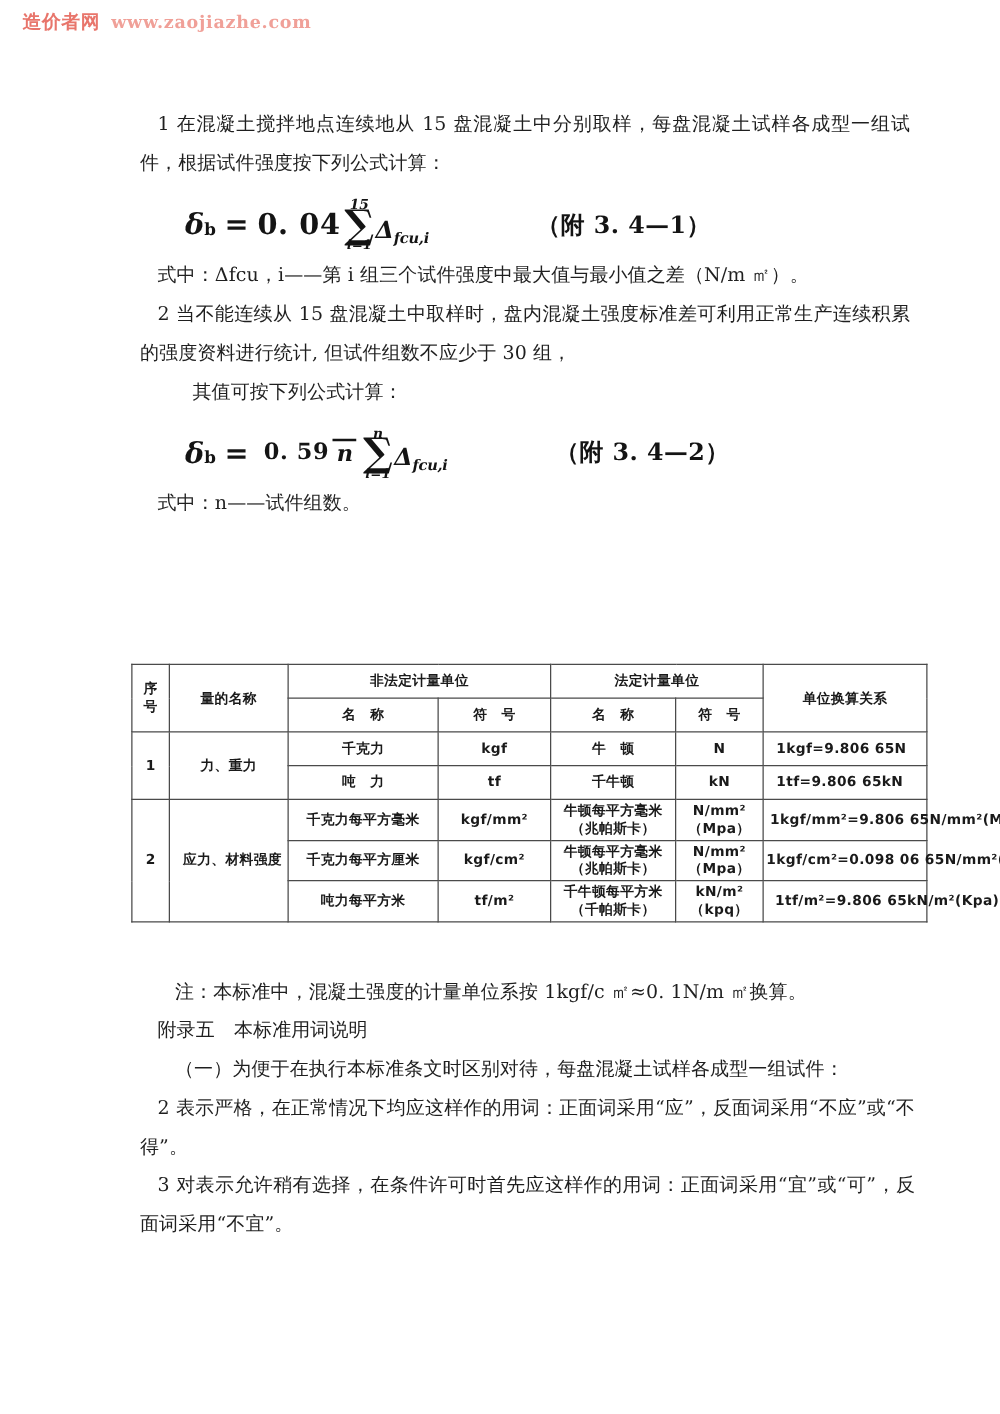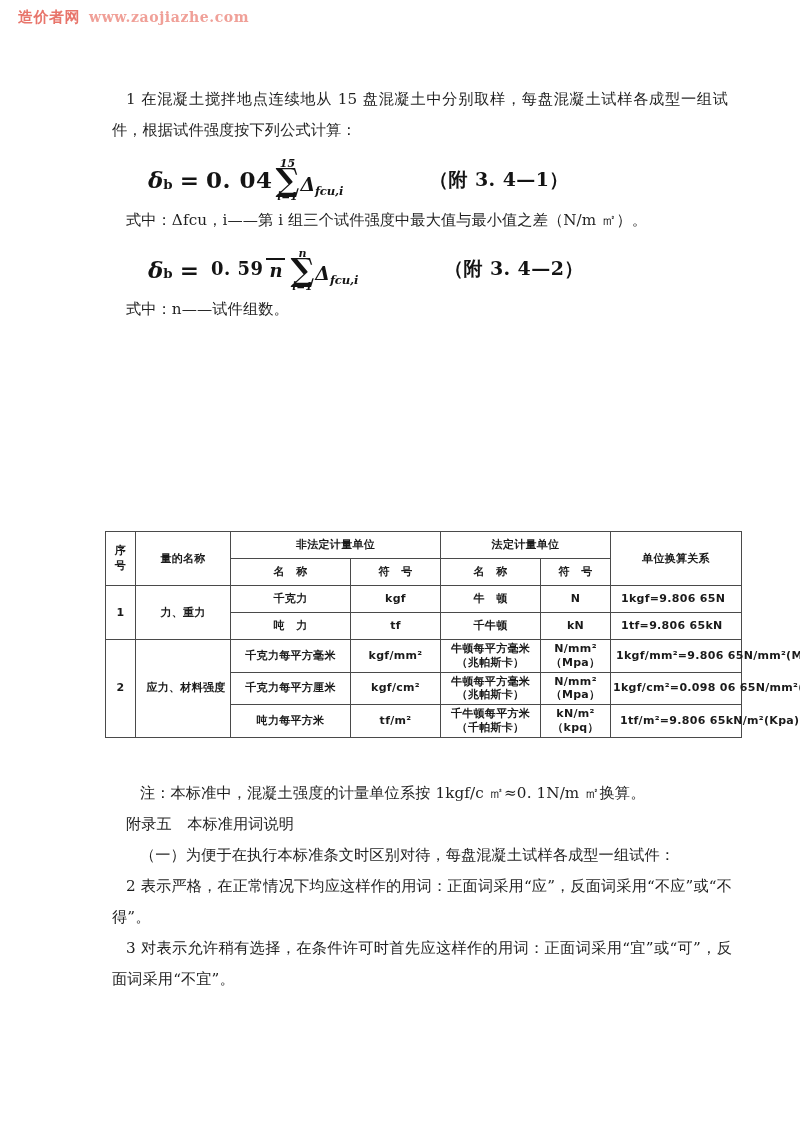--- a/index.html
+++ b/index.html
@@ -220,20 +220,22 @@
           <span class="sum-sym">∑</span>
           <span class="sum-bot">i=1</span>
         </span>
         <span class="delta-term"><span>Δ</span><span class="dt-sub">f</span><span class="dt-sub">cu,i</span></span>
       </div>
       <div class="formula-tag">（附 3. 4—1）</div>
     </div>
 
     <p class="para ind1">式中：Δfcu，i——第 i 组三个试件强度中最大值与最小值之差（N/m ㎡）。</p>
 
+    <p class="para ind1">2 当不能连续从 15 盘混凝土中取样时，盘内混凝土强度标准差可利用正常生产连续积累的强度资料进行统计, 但试件组数不应少于 30 组，</p>
+    <p class="para ind3">其值可按下列公式计算：</p>
 
     <div class="gap-s"></div>
 
     <div class="formula-row">
       <div class="formula-body">
         <span class="f-var">δ</span>
           <span class="f-sub">b</span>
         <span class="f-eq">=</span>
         <span class="frac">
           <span class="num">0. 59</span>

